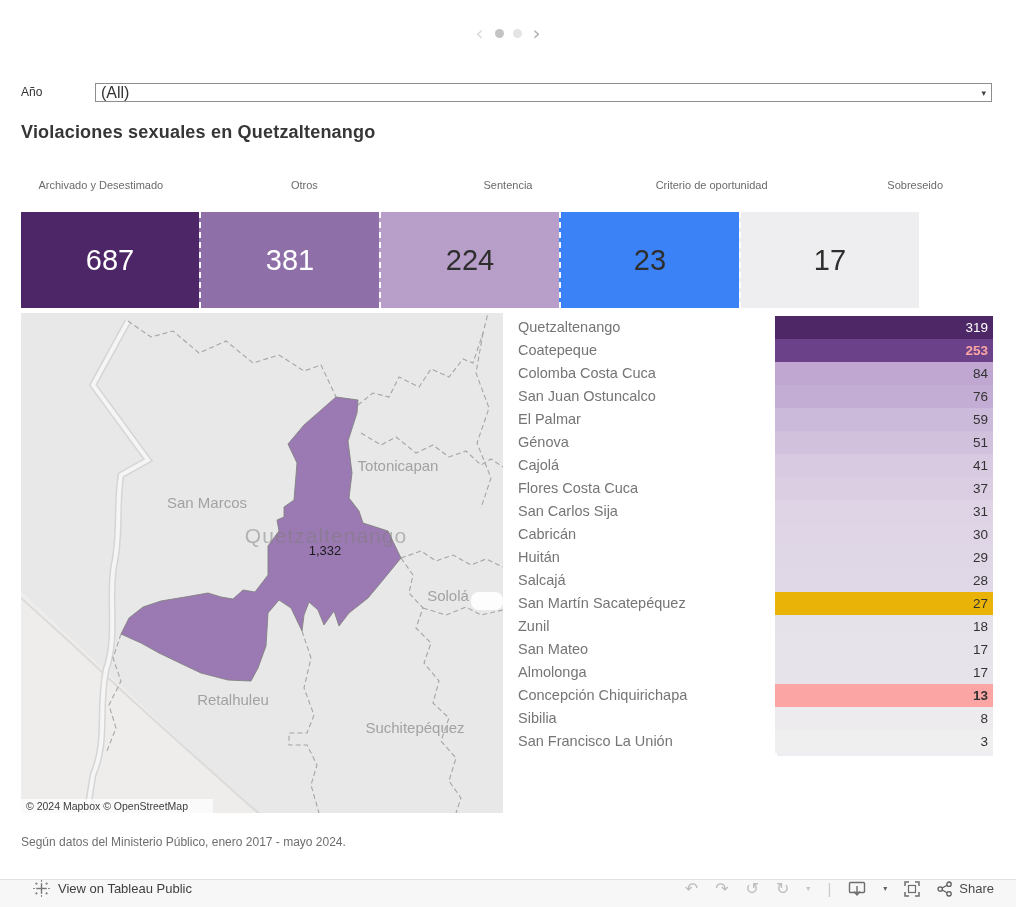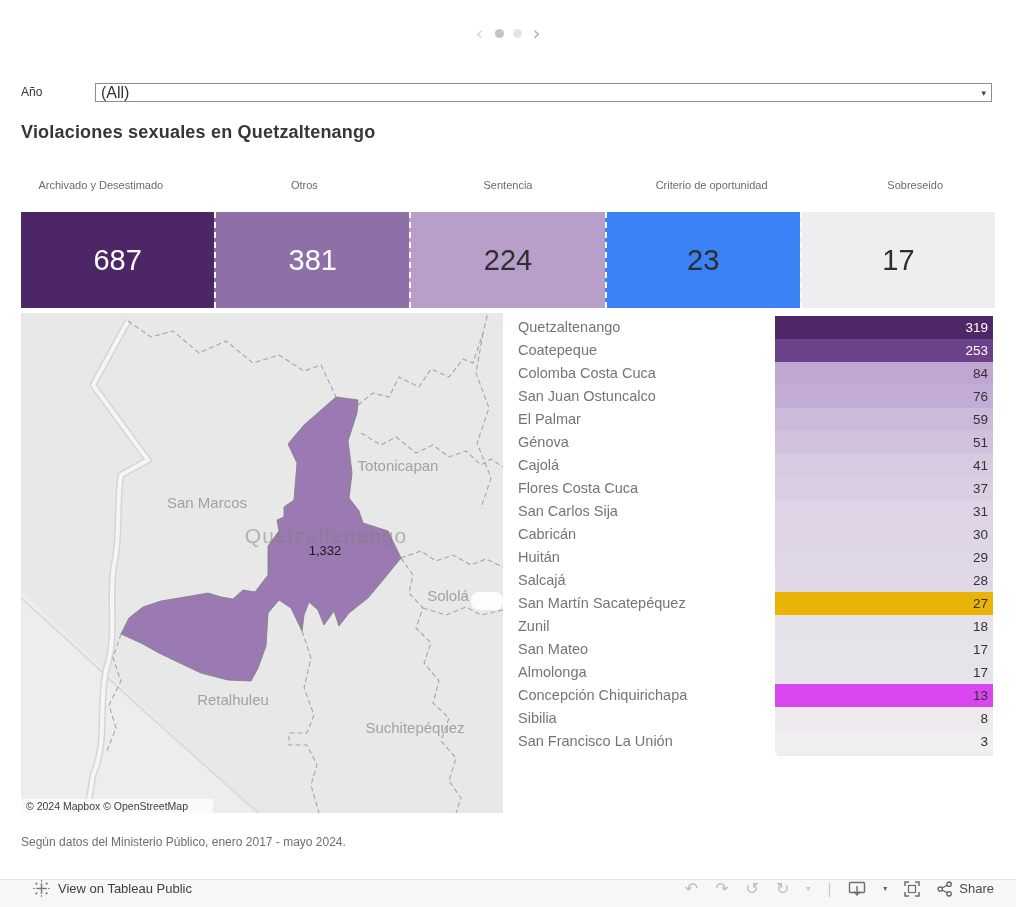--- a/index.html
+++ b/index.html
@@ -20,21 +20,21 @@
   .filter-label { position:absolute; left:21px; top:85px; font-size:12px; color:#333; }
   .dropdown { position:absolute; left:95px; top:83px; width:897px; height:19px; border:1px solid #8d8d8d; background:#fff; display:flex; align-items:center; justify-content:space-between; padding:0 5px; cursor:pointer; }
   .dropdown .val { font-size:16px; color:#333; }
   .dropdown .caret { font-family:"DejaVu Sans",sans-serif; font-size:9px; color:#444; }
 
   .page-title { position:absolute; left:21px; top:122px; font-size:18px; font-weight:600; color:#363636; letter-spacing:.2px; }
 
   
   .status-headers { position:absolute; left:21px; top:179px; width:974px; display:flex;gap:44px; }
   .status-headers .hcell { flex:1; text-align:center; font-size:11px; color:#6b6b6b; }
-  .status-bar { position:absolute; left:21px; top:212px; width:974px; height:96px; display:flex; }
+  .status-bar { position:absolute; left:21px; top:212px; width:898px; height:96px; display:flex; }
   .status-bar .seg { flex:1; display:flex; align-items:center; justify-content:center; font-size:29px; cursor:pointer; }
   .status-bar .seg + .seg { border-left:2px dashed rgba(255,255,255,.95); }
 
   
   .map-wrap { position:absolute; left:21px; top:313px; width:482px; height:500px; }
   .map-wrap svg { display:block; }
 
   
   .muni-table { position:absolute; left:518px; top:316px; width:475px; }
   .mrow { display:flex; height:23px; align-items:stretch; cursor:pointer; }
@@ -134,21 +134,21 @@
     </svg>
   </div>
 
   <div class="muni-table">
       <div class="mrow">
         <div class="mname">Quetzaltenango</div>
         <div class="mcell" style="background: rgb(77, 39, 102); color: rgb(255, 255, 255);">319</div>
       </div>
       <div class="mrow">
         <div class="mname">Coatepeque</div>
-        <div class="mcell" style="background: rgb(107, 66, 137); color: #ffffff;">253</div>
+        <div class="mcell" style="background: rgb(107, 66, 137); color: #fca5a5; font-weight: bold;">253</div>
       </div>
       <div class="mrow">
         <div class="mname">Colomba Costa Cuca</div>
         <div class="mcell" style="background: rgb(191, 167, 209); color: rgb(51, 51, 51);">84</div>
       </div>
       <div class="mrow">
         <div class="mname">San Juan Ostuncalco</div>
         <div class="mcell" style="background: rgb(195, 173, 212); color: rgb(51, 51, 51);">76</div>
       </div>
       <div class="mrow">
@@ -194,21 +194,21 @@
       <div class="mrow">
         <div class="mname">San Mateo</div>
         <div class="mcell" style="background: rgb(231, 227, 234); color: rgb(51, 51, 51);">17</div>
       </div>
       <div class="mrow">
         <div class="mname">Almolonga</div>
         <div class="mcell" style="background: rgb(231, 227, 234); color: rgb(51, 51, 51);">17</div>
       </div>
       <div class="mrow">
         <div class="mname">Concepción Chiquirichapa</div>
-        <div class="mcell" style="background: #d946ef; color: rgb(51, 51, 51);">13</div>
+        <div class="mcell" style="background: #fca5a5; color: rgb(51, 51, 51); font-weight: bold;">13</div>
       </div>
       <div class="mrow">
         <div class="mname">Sibilia</div>
         <div class="mcell" style="background: rgb(237, 235, 238); color: rgb(51, 51, 51);">8</div>
       </div>
       <div class="mrow">
         <div class="mname">San Francisco La Unión</div>
         <div class="mcell" style="background: rgb(240, 239, 240); color: rgb(51, 51, 51);">3</div>
       </div>
       <div class="table-sliver"></div>

